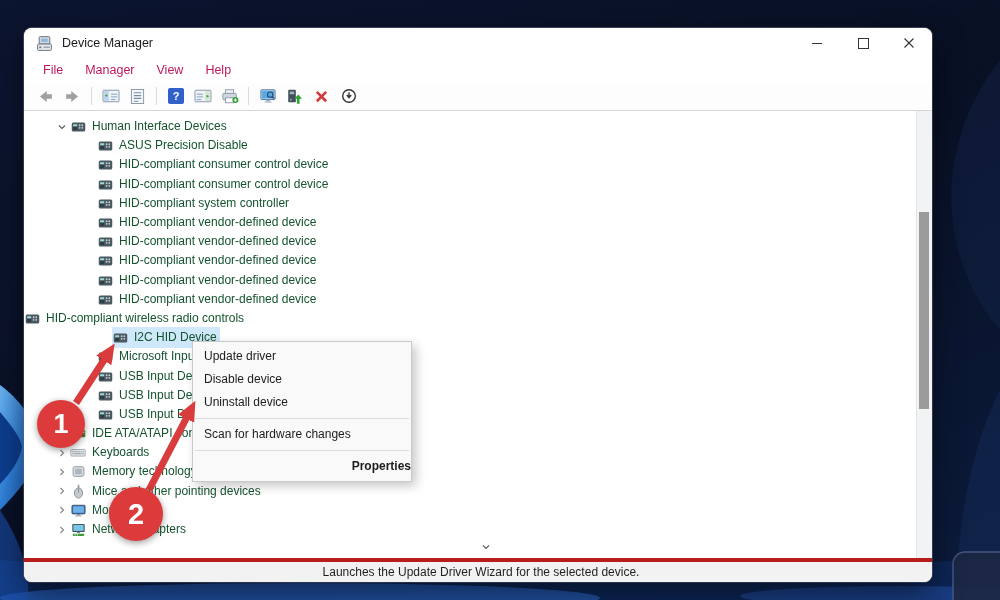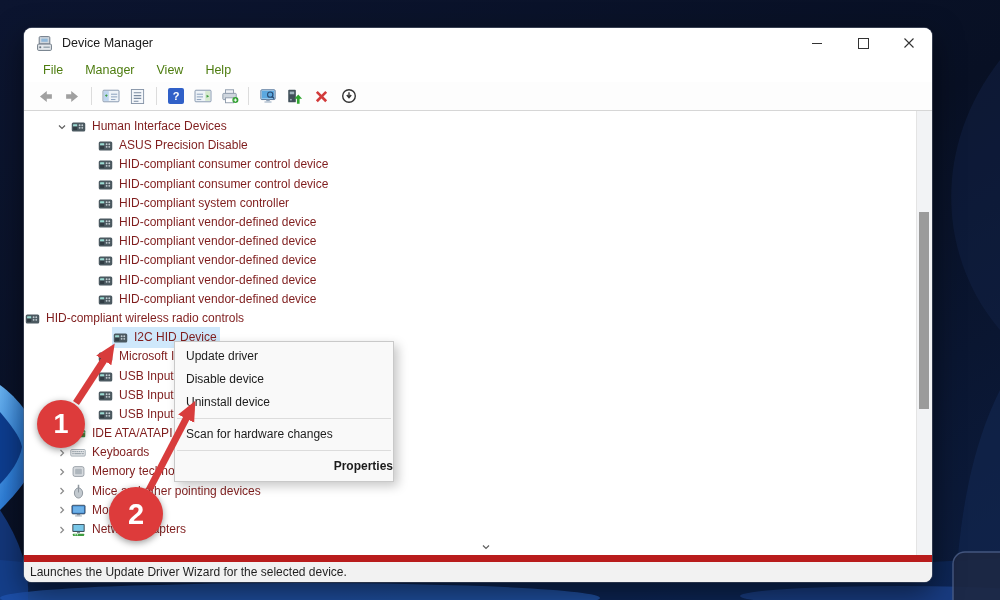--- a/index.html
+++ b/index.html
@@ -17,46 +17,46 @@
     display:flex;flex-direction:column;
   }
   .titlebar{height:30px;display:flex;align-items:center;padding-left:12px;background:#fff;flex:0 0 auto;}
   .title-icon{width:17px;height:17px;display:flex;}
   .title-text{font-size:12.5px;color:#1b1b1b;margin-left:9px;}
   .win-controls{margin-left:auto;display:flex;height:100%;}
   .win-btn{width:46px;height:100%;display:flex;align-items:center;justify-content:center;}
   .glyph-min{width:10px;height:0;border-top:1px solid #333;display:block;}
   .glyph-max{width:9px;height:9px;border:1px solid #333;display:block;}
 
-  .menubar{height:24px;display:flex;align-items:center;padding-left:8px;font-size:12.5px;color:#4d7c0f;flex:0 0 auto;}
+  .menubar{height:24px;display:flex;align-items:center;padding-left:8px;font-size:12.5px;color:#be185d;flex:0 0 auto;}
   .menu-item{padding:3px 11px;}
 
   .toolbar{height:28px;display:flex;align-items:center;padding-left:8px;background:#fdfdfd;flex:0 0 auto;}
   .tb{width:27px;height:24px;display:flex;align-items:center;justify-content:center;}
   .tb-ic{display:flex;}
   .tb-sep{width:1px;height:18px;background:#dcdcdc;margin:0 5px;}
 
   .content{flex:1 1 auto;position:relative;background:#fff;border-top:1px solid #d6d6d6;overflow:hidden;}
   .tree{position:absolute;left:0;top:0;right:15px;bottom:0;padding-top:6px;overflow:hidden;}
-  .tree-row{height:19.2px;display:flex;align-items:center;font-size:12px;color:#7f1d1d;white-space:nowrap;}
+  .tree-row{height:19.2px;display:flex;align-items:center;font-size:12px;color:#14532d;white-space:nowrap;}
   .chev{width:16px;height:16px;flex:0 0 16px;display:flex;align-items:center;justify-content:center;}
   .hl{display:flex;align-items:center;padding:1px 3px 1px 0;}
   .tree-row.selected .hl{background:#cfe8fb;}
   .ticon{width:16px;height:16px;margin-right:6px;display:flex;align-items:center;justify-content:center;}
   .tlabel{line-height:19px;}
 
   .vscroll{position:absolute;top:0;right:0;bottom:0;width:15px;background:#f2f3f5;border-left:1px solid #e4e4e4;}
   .vthumb{position:absolute;left:2px;width:10px;top:101px;height:197px;background:#9b9b9b;}
 
-  .statusbar{height:20px;background:#f2f2f2;border-top:7px solid #b91c1c;display:flex;align-items:center;
-    padding-left:6px;font-size:12px;color:#1f1f1f;flex:0 0 auto;}
+  .statusbar{height:20px;background:#f2f2f2;border-top:4px solid #b91c1c;display:flex;align-items:center;
+    padding-left:6px;font-size:12px;color:#1f1f1f;flex:0 0 auto;justify-content:center;}
 
   
   .context-menu{
-    position:absolute;left:174px;top:341px;width:220px;z-index:5;box-sizing:border-box;
+    position:absolute;left:192px;top:341px;width:220px;z-index:5;box-sizing:border-box;
     background:#f9f9f9;border:1px solid #c9c9c9;box-shadow:4px 4px 10px rgba(0,0,0,.22);
     padding:3px 0;
   }
   .cm-item{height:23px;line-height:23px;padding-left:11px;font-size:12px;color:#1c1c1c;}
   .cm-item.bold{font-weight:bold;text-align:right;}
   .cm-sep{height:1px;background:#dcdcdc;margin:4px 2px;}
 
   
   #arrows{position:absolute;inset:0;z-index:9;pointer-events:none;}
   .badge{

